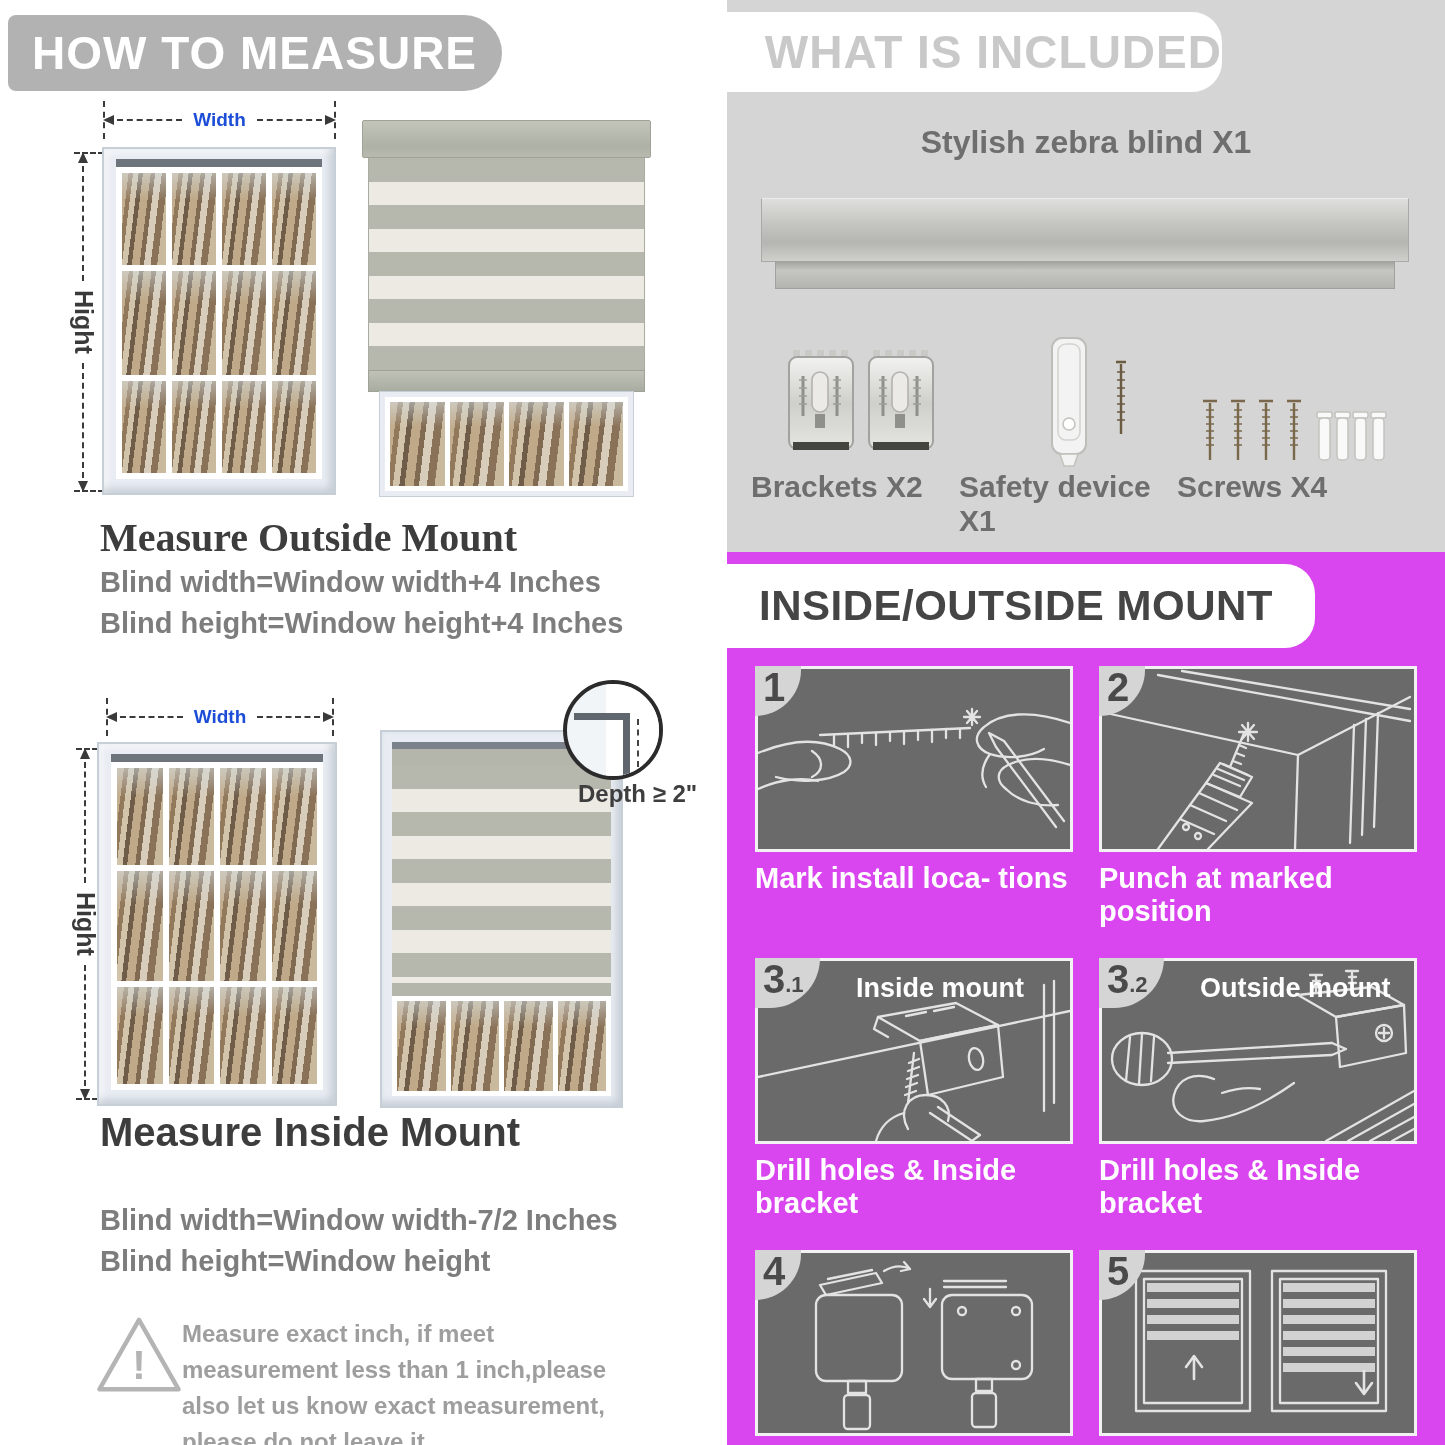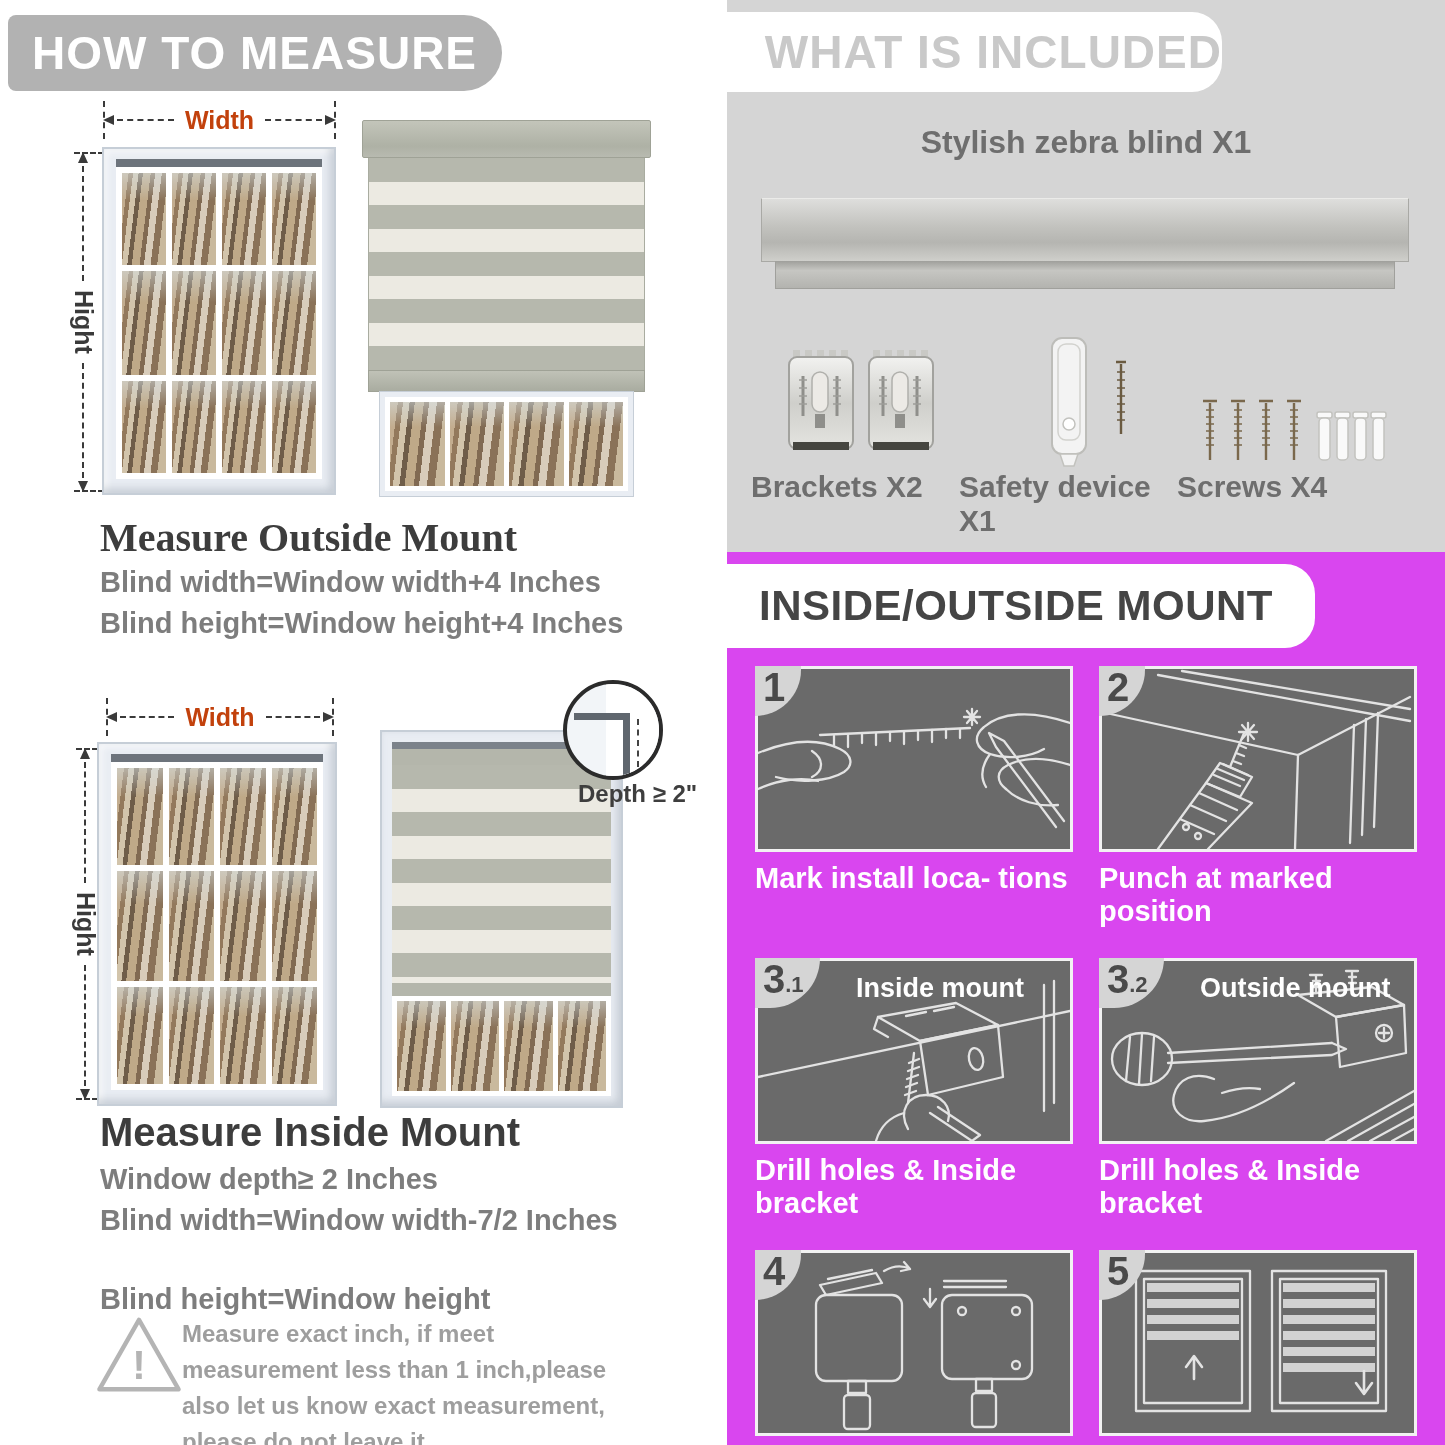--- a/index.html
+++ b/index.html
@@ -13,21 +13,21 @@
     color:#ffffff;font-size:46px;font-weight:bold;letter-spacing:1px;box-sizing:border-box;}
 
   
   .harrow{display:flex;align-items:center;height:24px;}
   .harrow::before,.harrow::after{content:"";position:absolute;top:-7px;bottom:-7px;border-left:2px dashed #3a3a3a;}
   .harrow::before{left:0;}
   .harrow::after{right:0;}
   .tl{width:0;height:0;border-top:5px solid transparent;border-bottom:5px solid transparent;border-right:11px solid #3a3a3a;}
   .tr{width:0;height:0;border-top:5px solid transparent;border-bottom:5px solid transparent;border-left:11px solid #3a3a3a;}
   .hdash{flex:1;border-top:2px dashed #3a3a3a;height:0;margin:0 3px;}
-  .hlbl{font-size:25px;font-weight:bold;color:#c2410c;padding:0 8px;white-space:nowrap;}
+  .hlbl{font-size:19px;font-weight:bold;color:#1d4ed8;padding:0 8px;white-space:nowrap;}
 
   .varrow{display:flex;flex-direction:column;align-items:center;width:26px;}
   .varrow::before,.varrow::after{content:"";position:absolute;left:4px;width:30px;border-top:2px dashed #3a3a3a;}
   .varrow::before{top:0;}
   .varrow::after{bottom:0;}
   .tu{width:0;height:0;border-left:5px solid transparent;border-right:5px solid transparent;border-bottom:11px solid #3a3a3a;}
   .td{width:0;height:0;border-left:5px solid transparent;border-right:5px solid transparent;border-top:11px solid #3a3a3a;}
   .vdash{flex:1;border-left:2px dashed #3a3a3a;width:0;margin:3px 0;}
   .vlbl{writing-mode:vertical-rl;font-size:25px;font-weight:bold;color:#3a3a3a;padding:6px 0;background:#fff;}
 
@@ -231,23 +231,22 @@
   </div>
 
   <div class="abs magnifier">
     <div class="mag-white"></div>
     <div class="mag-L"></div>
     <div class="mag-dash"></div>
   </div>
   <div class="abs depth-label">Depth ≥ 2"</div>
 
   <div class="abs sec-title" style="left:100px;top:1110px;">Measure Inside Mount</div>
-  <div class="abs sec-line" style="left:100px;top:1163px;">Window depth≥ 2 Inches</div>
   <div class="abs sec-line" style="left:100px;top:1204px;">Blind width=Window width-7/2 Inches</div>
-  <div class="abs sec-line" style="left:100px;top:1245px;margin-top:38px;">Blind height=Window height</div>
+  <div class="abs sec-line" style="left:100px;top:1245px;">Blind height=Window height</div>
 
   <svg class="abs" style="left:95px;top:1312px;" width="88" height="86" viewBox="0 0 100 94">
     <path d="M50 7 L95 86 L5 86 Z" fill="none" stroke="#b4b4b4" stroke-width="5" stroke-linejoin="round"></path>
     <text x="50" y="74" text-anchor="middle" font-size="46" font-weight="bold" fill="#b4b4b4">!</text>
   </svg>
   <div class="abs warn-text">Measure exact inch, if meet measurement less than 1 inch,please also let us know exact measurement, please do not leave it</div>
 
   <div class="abs right-included">
     <div class="abs inc-header">
       <span>WHAT IS INCLUDED</span>

